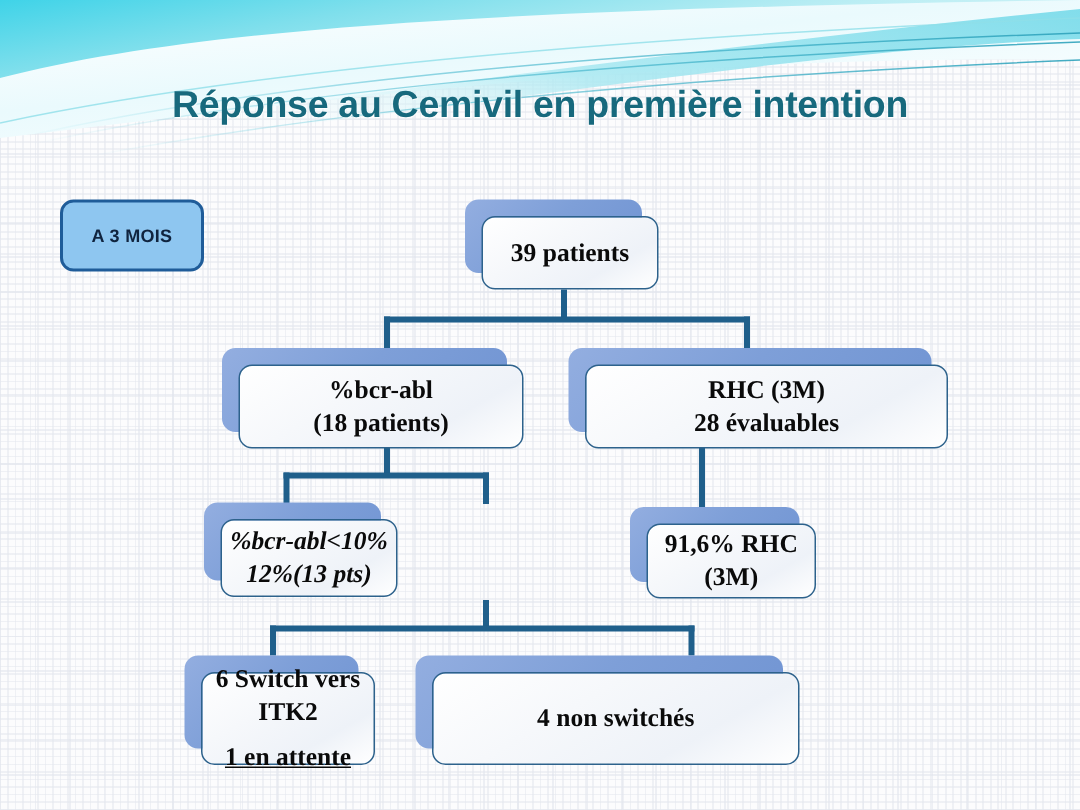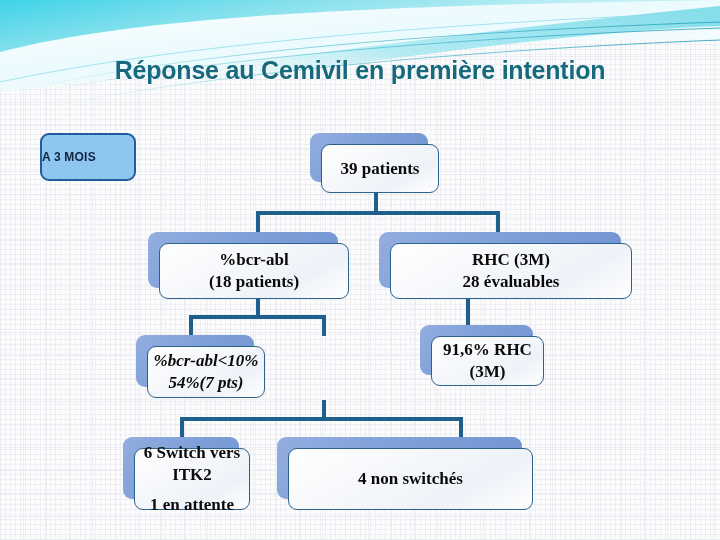--- a/index.html
+++ b/index.html
@@ -98,35 +98,36 @@
     justify-content: center;
     text-align: center;
     color: #0a0a0a;
     font-family: "Liberation Serif", serif;
     font-weight: bold;
     font-size: 17px;
     line-height: 1.28;
     padding: 2px 6px;
   }
   .node .face .ln { display: block; white-space: nowrap; }
-  .node .face .ln.gap { margin-top: 9px; }
+  .node .face .ln.gap { margin-top: 9px; text-decoration: underline; }
 
   
   #a3mois {
     position: absolute;
     left: 40px;
     top: 133px;
     width: 96px;
     height: 48px;
     box-sizing: border-box;
     border-radius: 9px;
     border: 2px solid #1f5c99;
     background: #8ec6f0;
     display: flex;
     align-items: center;
+    justify-content: center;
     font-family: "Liberation Sans", sans-serif;
     font-weight: bold;
     font-size: 12px;
     color: #10243f;
     letter-spacing: 0.2px;
   }
 </style>
 </head>
 <body>
 
@@ -214,26 +215,26 @@
     <div class="face">
       <span class="ln">RHC (3M)</span>
       <span class="ln">28 évaluables</span>
     </div>
   </div>
 
   <div class="node" style="left:136px; top:335px; width:118px; height:52px;font-style:italic;">
     <div class="shadow"></div>
     <div class="face">
       <span class="ln">%bcr-abl&lt;10%</span>
-      <span class="ln">54%(7 pts)</span>
-    </div>
-  </div>
-
-
-  <div class="node" style="left:420px; top:325px; width:113px; height:50px;">
+      <span class="ln">12%(13 pts)</span>
+    </div>
+  </div>
+
+
+  <div class="node" style="left:420px; top:338px; width:113px; height:50px;">
     <div class="shadow"></div>
     <div class="face">
       <span class="ln">91,6% RHC</span>
       <span class="ln">(3M)</span>
     </div>
   </div>
 
   <div class="node" style="left:123px; top:437px; width:116px; height:62px;">
     <div class="shadow"></div>
     <div class="face">

